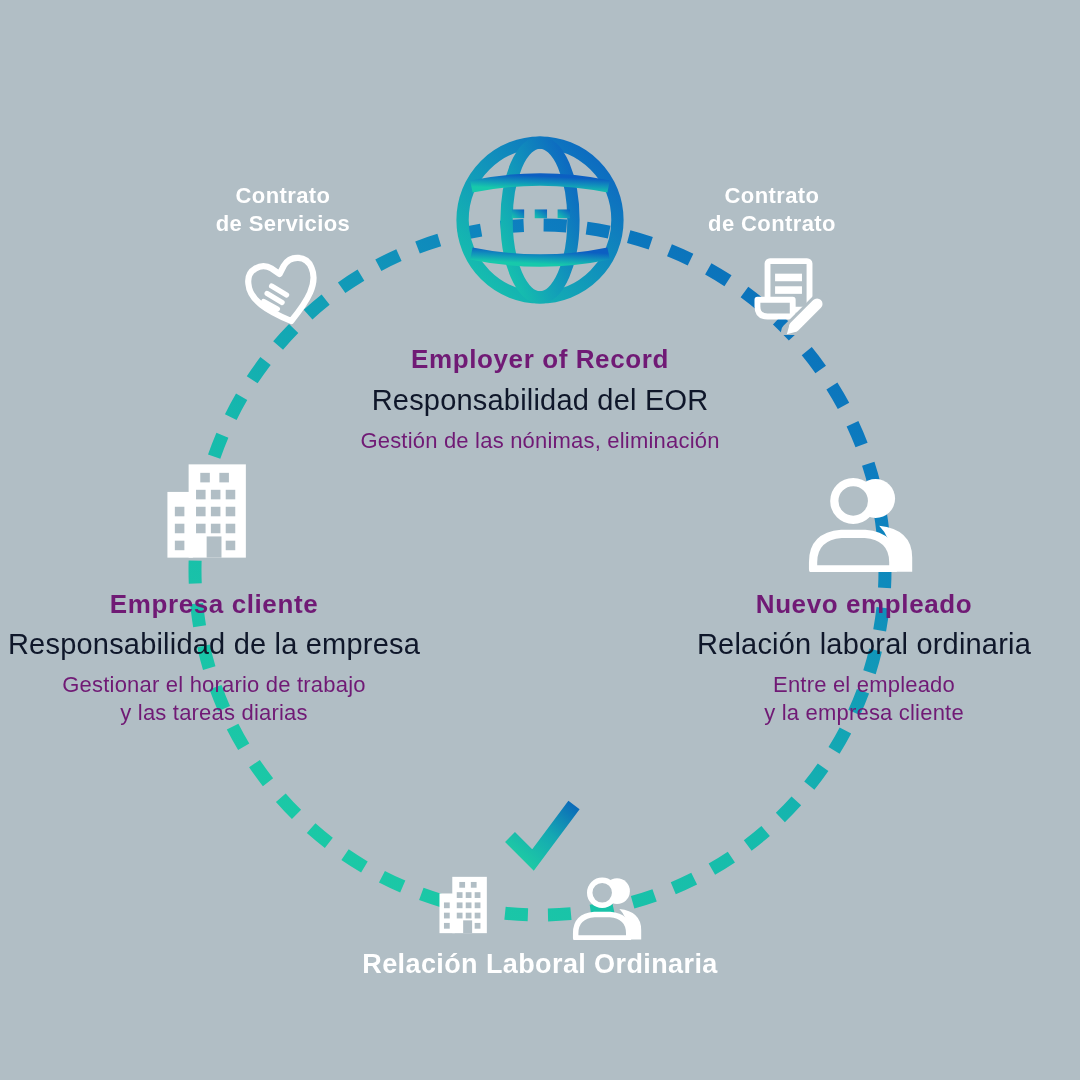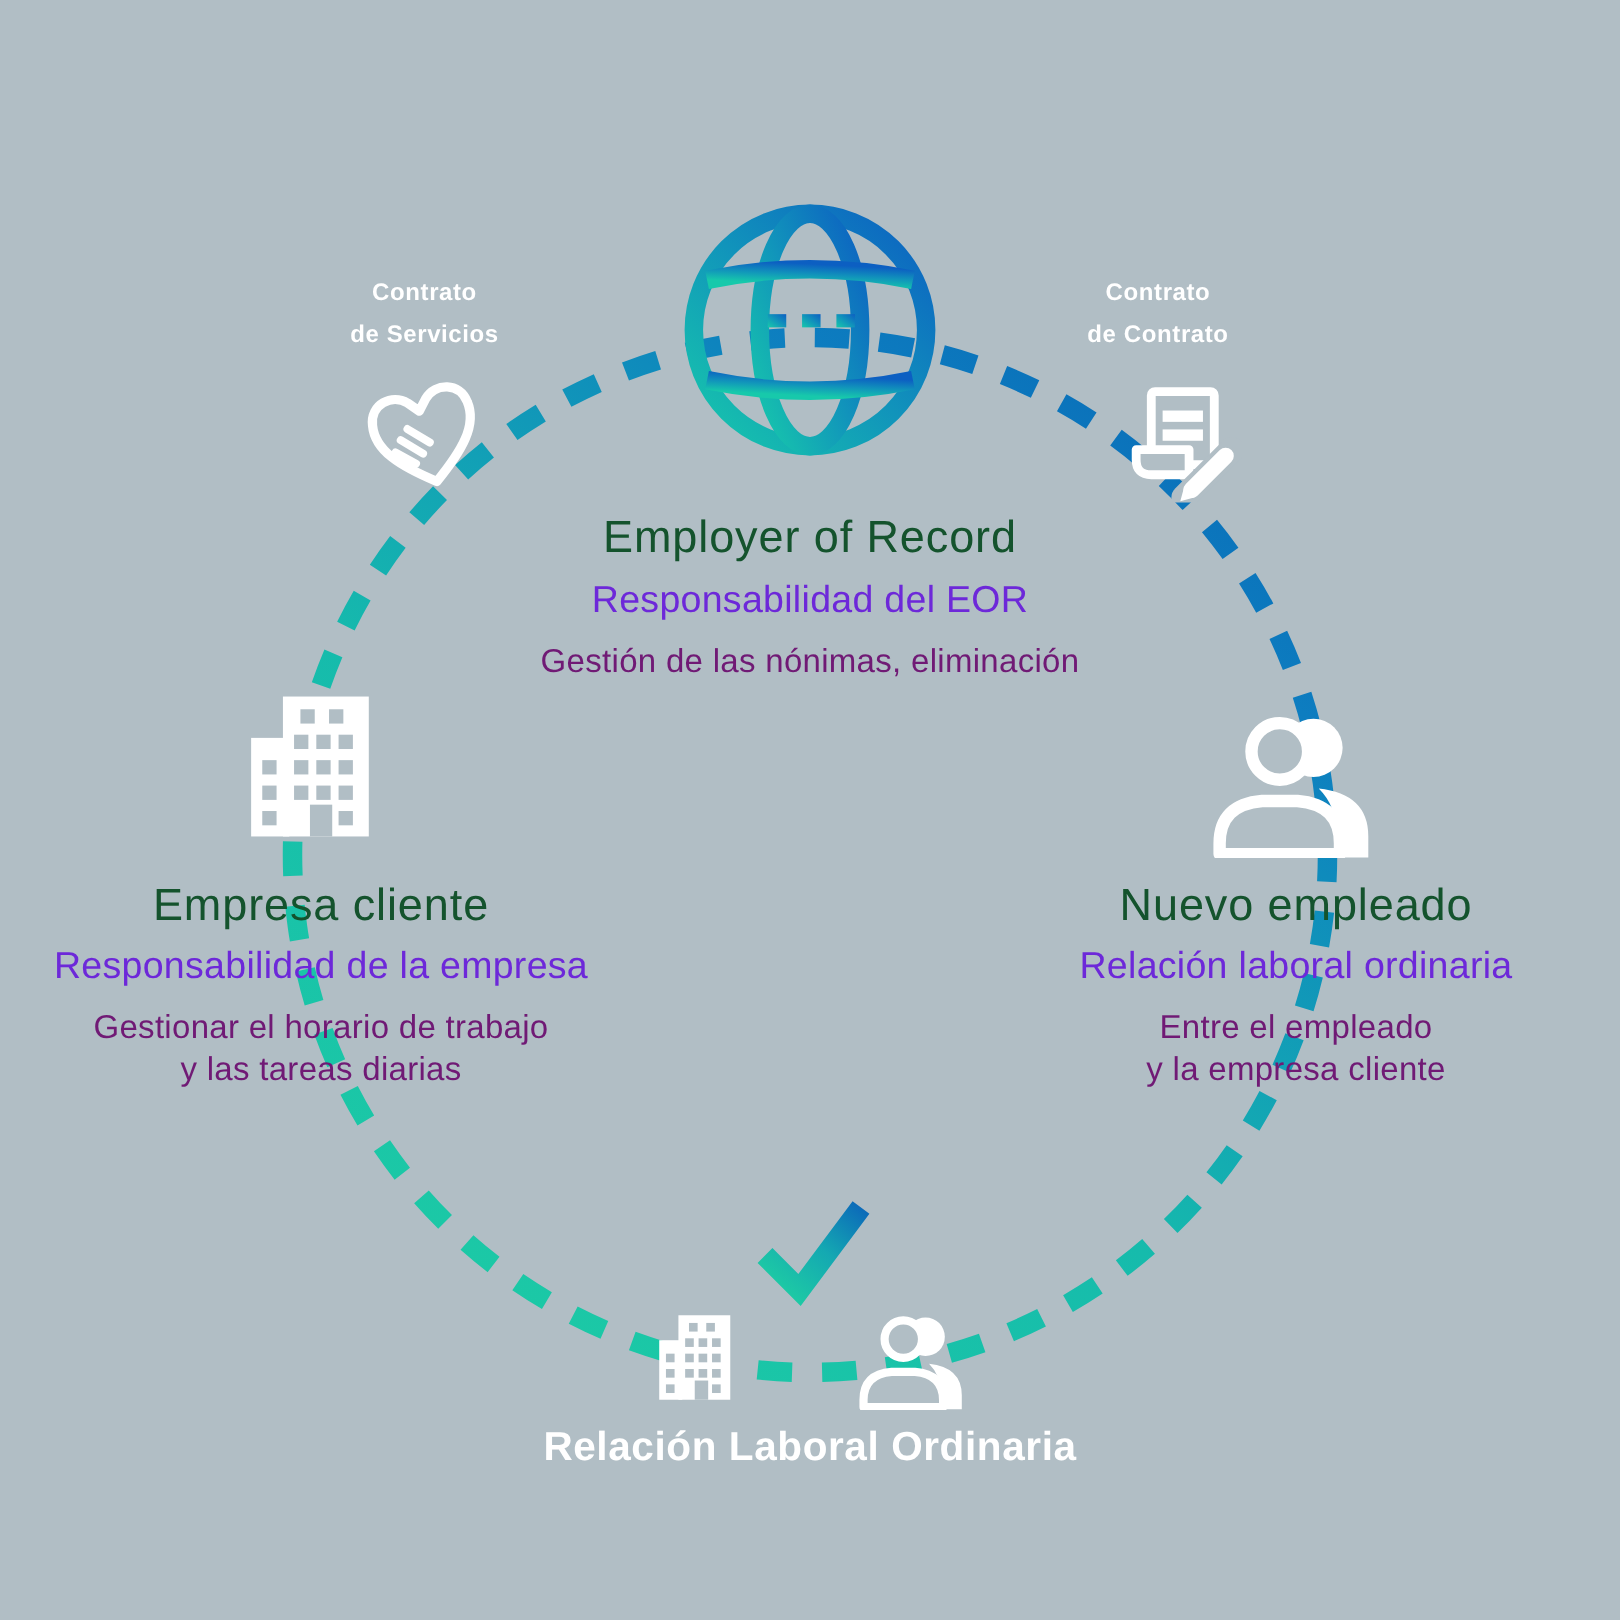--- a/index.html
+++ b/index.html
@@ -7,27 +7,27 @@
     width:1080px;height:1080px;
     background:#b1bec5;
     font-family:"Liberation Sans", sans-serif;
     overflow:hidden;
     position:relative;
   }
   .stage{position:absolute;left:0;top:0;width:1080px;height:1080px;}
   .abs{position:absolute;}
   .txt{ text-align:center; }
   .heading{
-    color:#14532d;font-weight:normal;font-size:30px;letter-spacing:.6px;line-height:34px;
+    color:#701a75;font-weight:bold;font-size:26px;letter-spacing:.6px;line-height:34px;
   }
   .small-label{
-    color:#ffffff;font-weight:bold;font-size:16px;letter-spacing:.4px;line-height:28px;
+    color:#ffffff;font-weight:bold;font-size:22px;letter-spacing:.4px;line-height:28px;
   }
   .subtitle{
-    color:#6d28d9;font-size:25px;letter-spacing:.2px;line-height:30px;
+    color:#0f172a;font-size:29px;letter-spacing:.2px;line-height:30px;
   }
   .body-text{
     color:#701a75;font-size:22px;letter-spacing:.2px;line-height:28px;
   }
   
   #label-top-left   {left:163px; top:182px; width:240px;}
   #label-top-right  {left:652px; top:182px; width:240px;}
   #icon-handshake   {left:240px; top:248px;}
   #icon-globe       {left:452px; top:132px;}
   #icon-contract    {left:744px; top:251px;}

